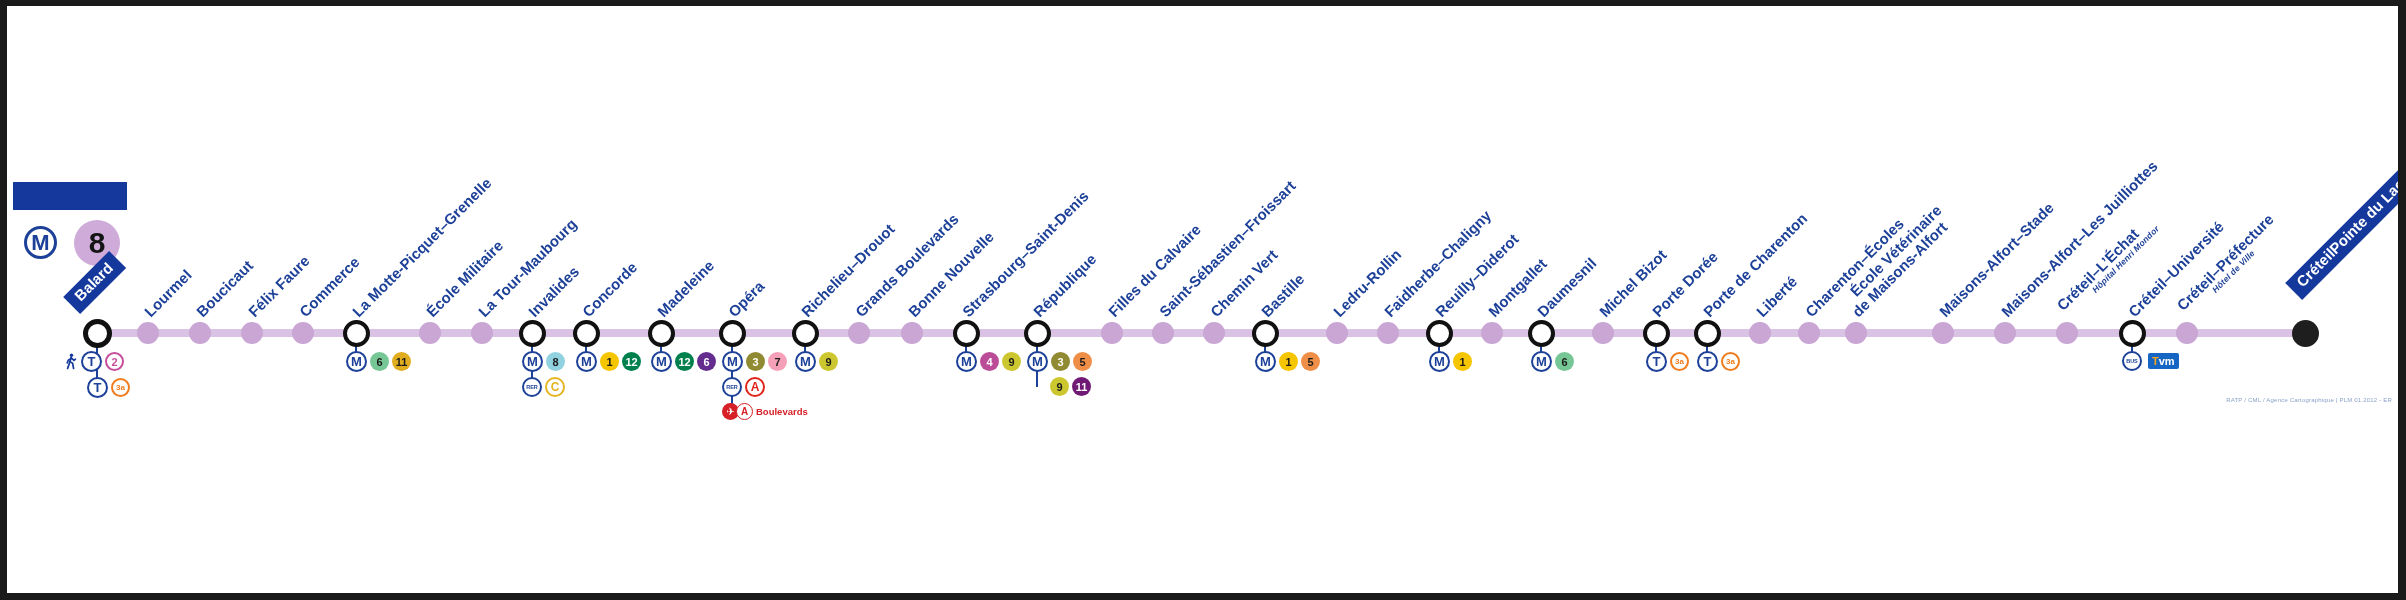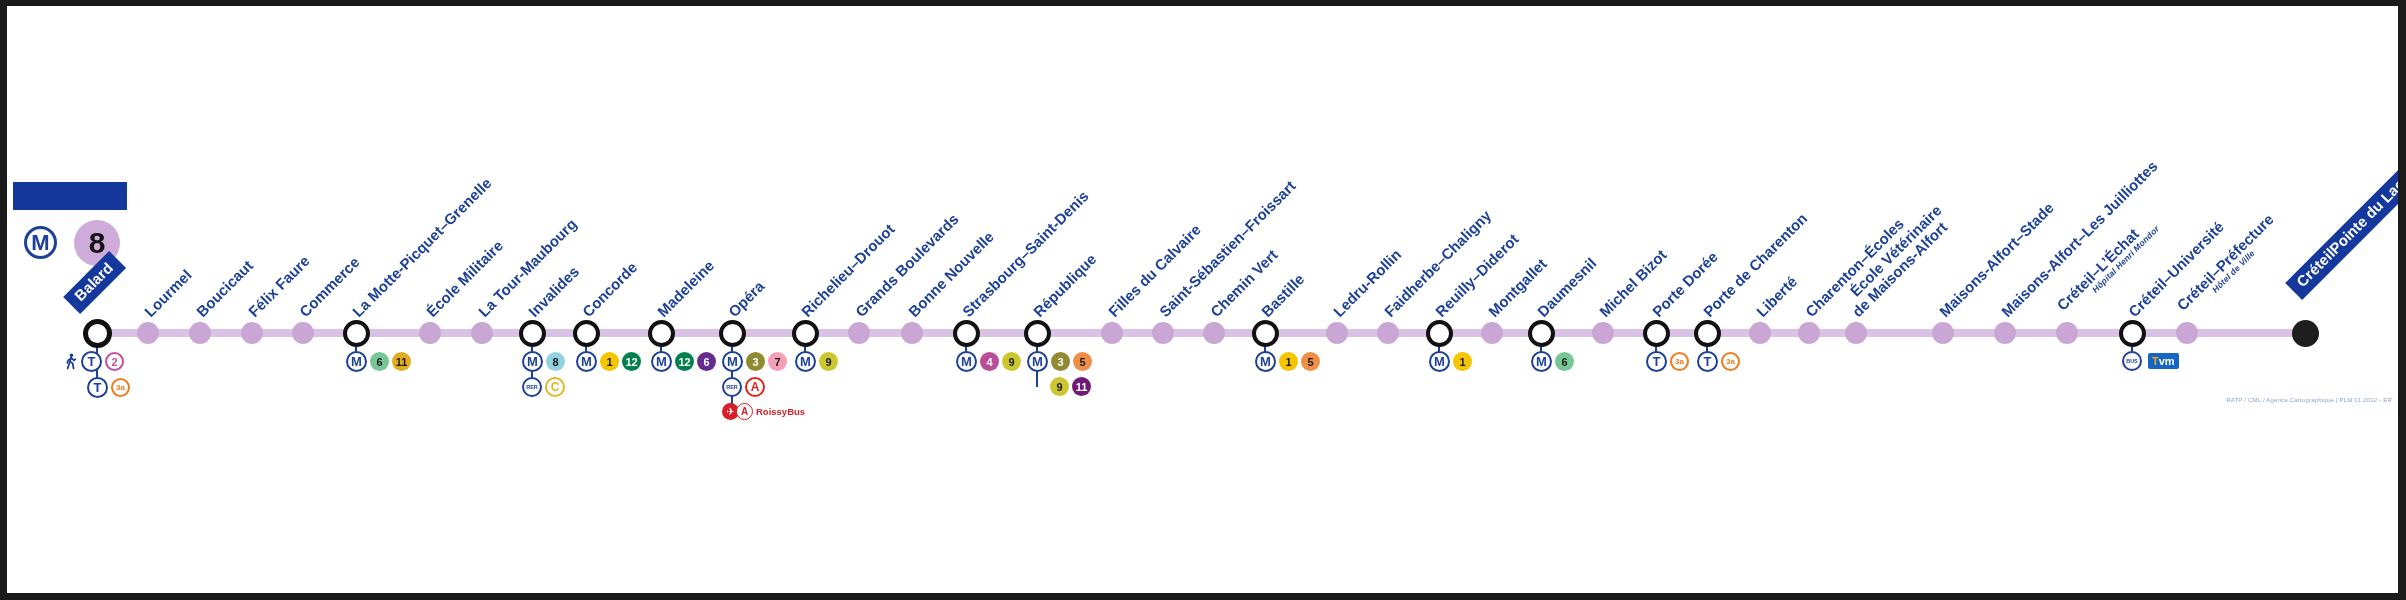--- a/index.html
+++ b/index.html
@@ -168,21 +168,21 @@
         <div class="ic chip" style="background: rgb(245, 159, 184); color: rgb(26, 26, 26);">7</div>
       </div>
       <div class="conn-row" style="left: 722px; top: 377px;">
         <div class="ic logo-sm">RER</div>
         <div class="ic ochip big" style="border-color: rgb(226, 35, 26); color: rgb(226, 35, 26);">A</div>
       </div>
       <div class="conn-row" style="left: 722px; top: 403px;">
         <div class="conn-row-group" style="display: inline-flex; align-items: center;">
           <div class="rb-circle rb-plane">✈</div>
           <div class="rb-circle rb-tower">A</div>
-          <div class="rb-label">RoissyBus</div>
+          <div class="rb-label">Boulevards</div>
         </div>
       </div>
       <div class="dot ring" style="left: 791.5px; top: 319.5px;"></div>
       <div class="st-label" style="left: 810px; bottom: 280px;">
         <span class="l2">Richelieu–Drouot</span>
       </div>
       <div class="conn-line" style="left: 804px; top: 345px; height: 16px;"></div>
       <div class="conn-row" style="left: 795px; top: 351px;">
         <div class="ic logo">M</div>
         <div class="ic chip" style="background: rgb(205, 199, 47); color: rgb(26, 26, 26);">9</div>

